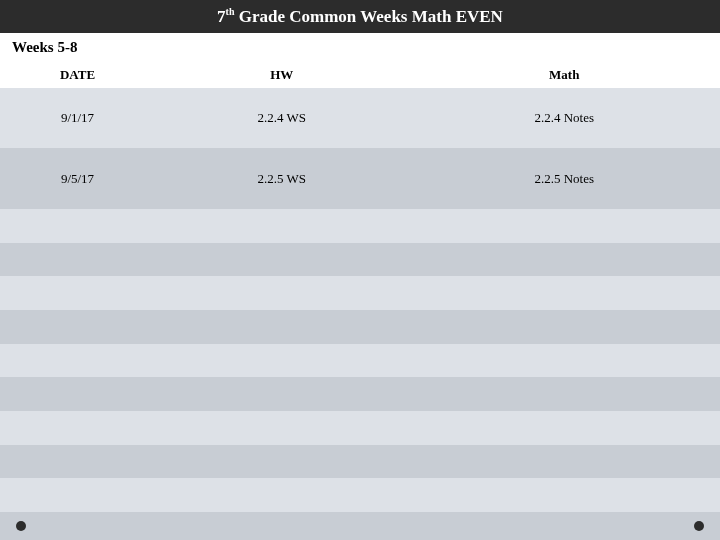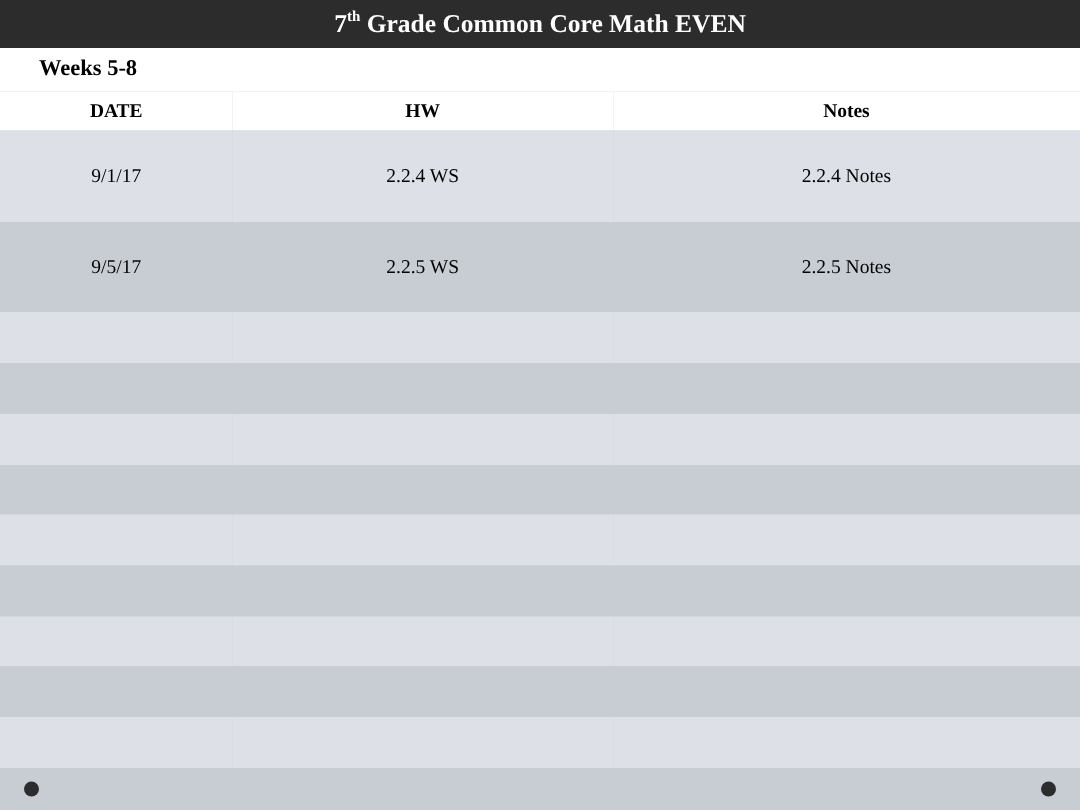--- a/index.html
+++ b/index.html
@@ -33,21 +33,21 @@
     }
 
     .title-bar sup {
       font-size: 10px;
       vertical-align: super;
       margin-top: 24px;
     }
 
     .name-row {
       background: white;
-      padding: 6px 26px;
+      padding: 6px 12px;
       font-size: 15px;
       font-weight: bold;
       display: flex;
       align-items: center;
     }
 
     .weeks-label {
       width: 150px;
       font-size: 15px;
       font-weight: bold;
@@ -118,34 +118,34 @@
       border-radius: 50%;
     }
   </style>
 </head>
 <body>
 
 <div class="page">
 
   <div class="title-bar">
     <span>
-      7<sup>th</sup><span> Grade Common Core Math EVEN</span>
+      7<sup>th</sup><span> Grade Common Weeks Math EVEN</span>
     </span>
   </div>
 
   <div class="name-row">
     <div class="weeks-label">Weeks 5-8</div>
   </div>
 
   <table>
     <thead>
       <tr>
         <td>DATE</td>
         <td>HW</td>
-        <td>Notes</td>
+        <td>Math</td>
       </tr>
     </thead>
     <tbody id="table-body">
     <tr>
           <td>9/1/17</td>
           <td>2.2.4 WS</td>
           <td>2.2.4 Notes</td>
         </tr>
         <tr>
           <td>9/5/17</td>

